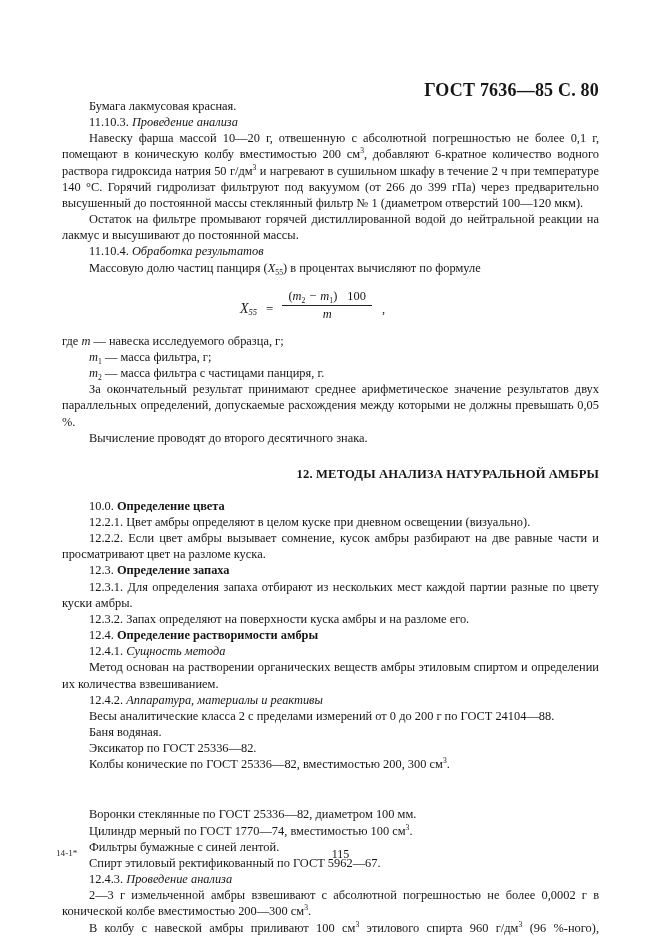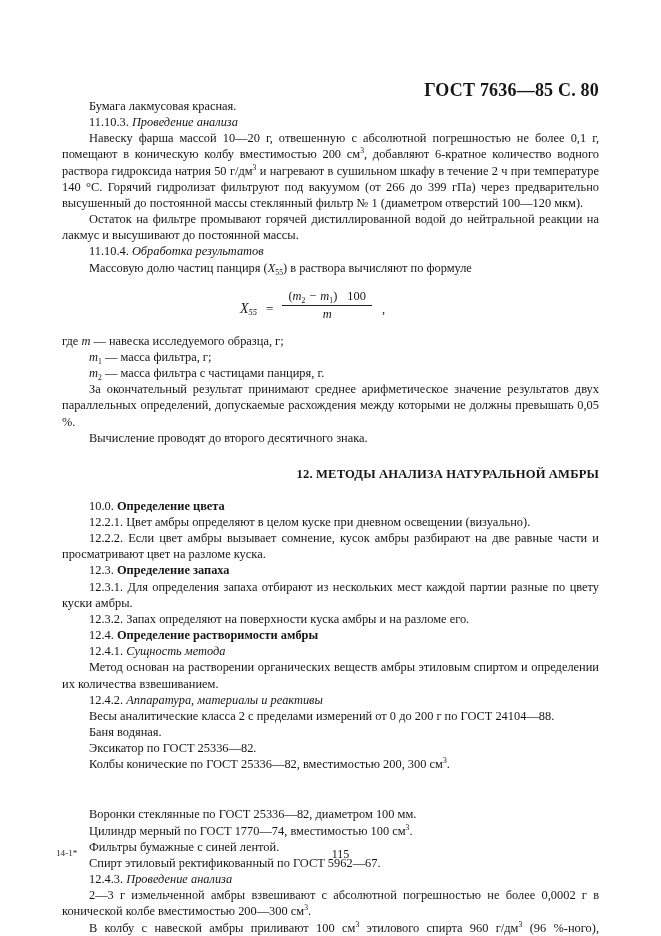--- a/index.html
+++ b/index.html
@@ -139,21 +139,21 @@
     <p class="ind"><span>Бумага лакмусовая красная.</span></p>
 
     <p class="ind"><span>11.10.3.</span> <span class="it">Проведение анализа</span></p>
 
     <p class="ind"><span>Навеску фарша массой 10—20 г, отвешенную с абсолютной погрешностью не более 0,1 г, помещают в коническую колбу вместимостью 200 см</span><sup>3</sup><span>, добавляют 6-кратное количество водного раствора гидроксида натрия 50 г/дм</span><sup>3</sup><span> и нагревают в сушильном шкафу в течение 2 ч при температуре 140 °С. Горячий гидролизат фильтруют под вакуумом (от 266 до 399 гПа) через предварительно высушенный до постоянной массы стеклянный фильтр № 1 (диаметром отверстий 100—120 мкм).</span></p>
 
     <p class="ind"><span>Остаток на фильтре промывают горячей дистиллированной водой до нейтральной реакции на лакмус и высушивают до постоянной массы.</span></p>
 
     <p class="ind"><span>11.10.4.</span> <span class="it">Обработка результатов</span></p>
 
-    <p class="ind"><span>Массовую долю частиц панциря (</span><span class="it">X</span><sub>55</sub><span>) в раствора вычисляют по формуле</span></p>
+    <p class="ind"><span>Массовую долю частиц панциря (</span><span class="it">X</span><sub>55</sub><span>) в процентах вычисляют по формуле</span></p>
 
     <div class="formula-wrap">
       <span class="formula">
         <span class="fvar">X</span><sub style="font-style:italic;vertical-align:-0.75em;font-size:8.5px;">55</sub><span class="feq">=</span><span class="frac"><span class="num"><span>(</span><span class="it">m</span><sub>2</sub><span style="padding:0 4px;">−</span><span class="it">m</span><sub>1</sub><span>)</span><span style="padding-left:10px;">100</span></span><span class="den">m</span></span><span class="fcomma">,</span>
       </span>
     </div>
 
     <p class="noind var-line0"><span>где</span> <span class="it">m</span><span> — навеска исследуемого образца, г;</span></p>
 
     <p class="var-line"><span class="it">m</span><sub>1</sub><span> — масса фильтра, г;</span></p>

